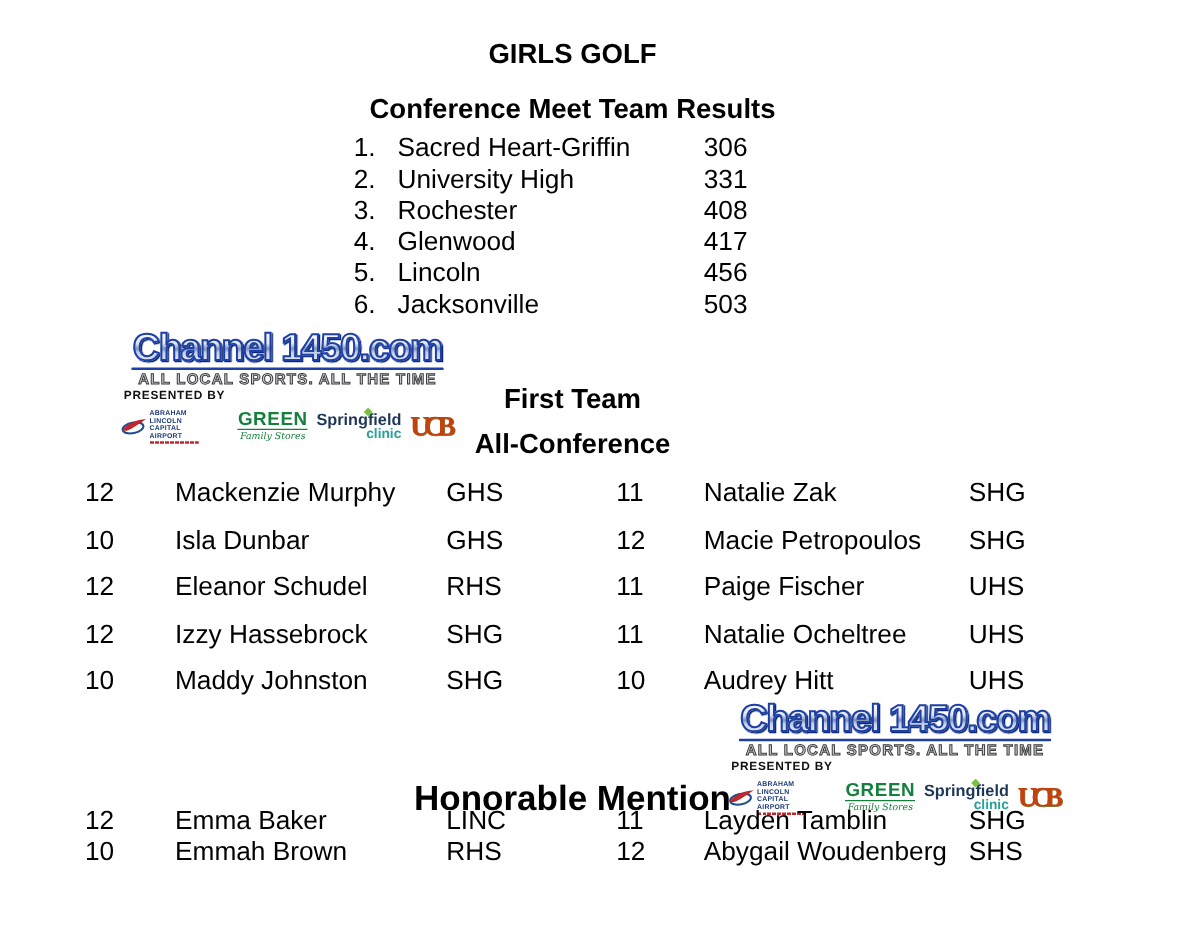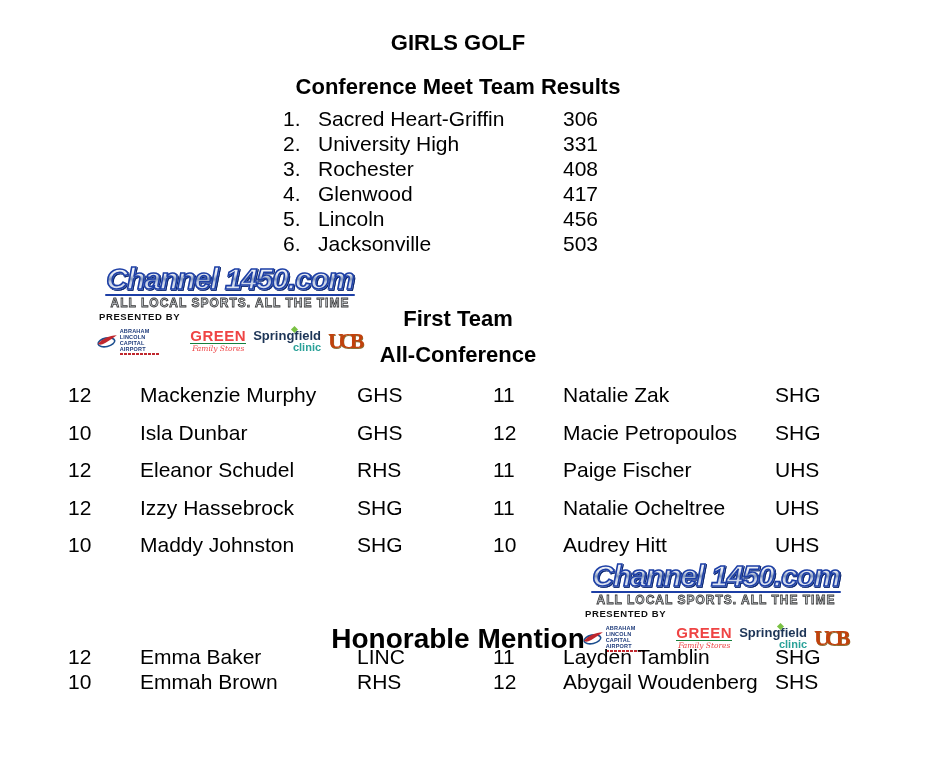--- a/index.html
+++ b/index.html
@@ -36,21 +36,21 @@
   .roster-hm .p-row { height:25px; line-height:25px; }
   .p-row span { position:absolute; white-space:nowrap; }
   .cg1 { left:68px; }  .cn1 { left:140px; } .cs1 { left:357px; }
   .cg2 { left:493px; } .cn2 { left:563px; } .cs2 { left:775px; }
 
   
   .c1450 { position:absolute; width:262px; }
   .logo-a { left:99px;  top:263px; }
   .logo-b { left:585px; top:560px; }
   .c-main {
-    font-size:30px; font-weight:800; font-style:italic; line-height:31px;
+    font-size:30px; font-weight:800; line-height:31px;
     text-align:center; letter-spacing:-1px; white-space:nowrap;
     background:linear-gradient(180deg,#ffffff 0%,#e2e7f0 38%,#7f93b8 52%,#c8d2e6 62%,#f4f7fd 100%);
     -webkit-background-clip:text; background-clip:text; color:transparent;
     -webkit-text-stroke:1.6px #1d3fa6;
     filter:drop-shadow(1px 1.5px 0 #0e2a74);
   }
   .c-underline { height:2px; background:#1d3fa6; margin:0 6px; border-radius:1px; }
   .c-tagline {
     margin-top:1px; text-align:center; font-weight:800; font-size:12px; line-height:13px;
     letter-spacing:1px; white-space:nowrap;
@@ -61,21 +61,21 @@
     letter-spacing:0.6px; color:#111;
   }
   .c-sponsors {
     margin-top:2px; height:34px; display:flex; align-items:center;
     justify-content:center; gap:7px;
   }
   .sp-airport { display:flex; align-items:center; gap:2px; }
   .sp-airport-txt { font-size:5.5px; font-weight:700; color:#1d3a7a; line-height:6px; letter-spacing:0.2px; }
   .sp-airport-bar { height:2px; margin-top:1px;
     background:repeating-linear-gradient(90deg,#c0272d 0 3px,#ffffff 3px 4px); }
-  .sp-green { text-align:center; color:#ef4444;margin-left:24px; }
+  .sp-green { text-align:center; color:#15803d;margin-left:24px; }
   .sp-green-main { font-size:15px; font-weight:800; letter-spacing:0.5px; line-height:14px;
     border-bottom:1.5px solid #157f3c; }
   .sp-green-sub { font-size:7.5px; font-style:italic; font-family:"DejaVu Serif", serif; line-height:9px; }
   .sp-spr { position:relative; text-align:right; }
   .sp-spr-main { display:block; font-size:13px; font-weight:600; color:#1d3557; line-height:12px; }
   .sp-spr-sub  { display:block; font-size:11px; font-weight:600; color:#2aa198; line-height:11px; }
   .sprout { position:absolute; top:-3px; right:24px; width:5px; height:5px;
     background:#7ac143; transform:rotate(45deg); }
   .sp-ucb { font-family:"Liberation Serif", serif; font-size:22px; font-weight:700;
     color:#c2410c; letter-spacing:-5px; line-height:24px; padding-right:5px;

